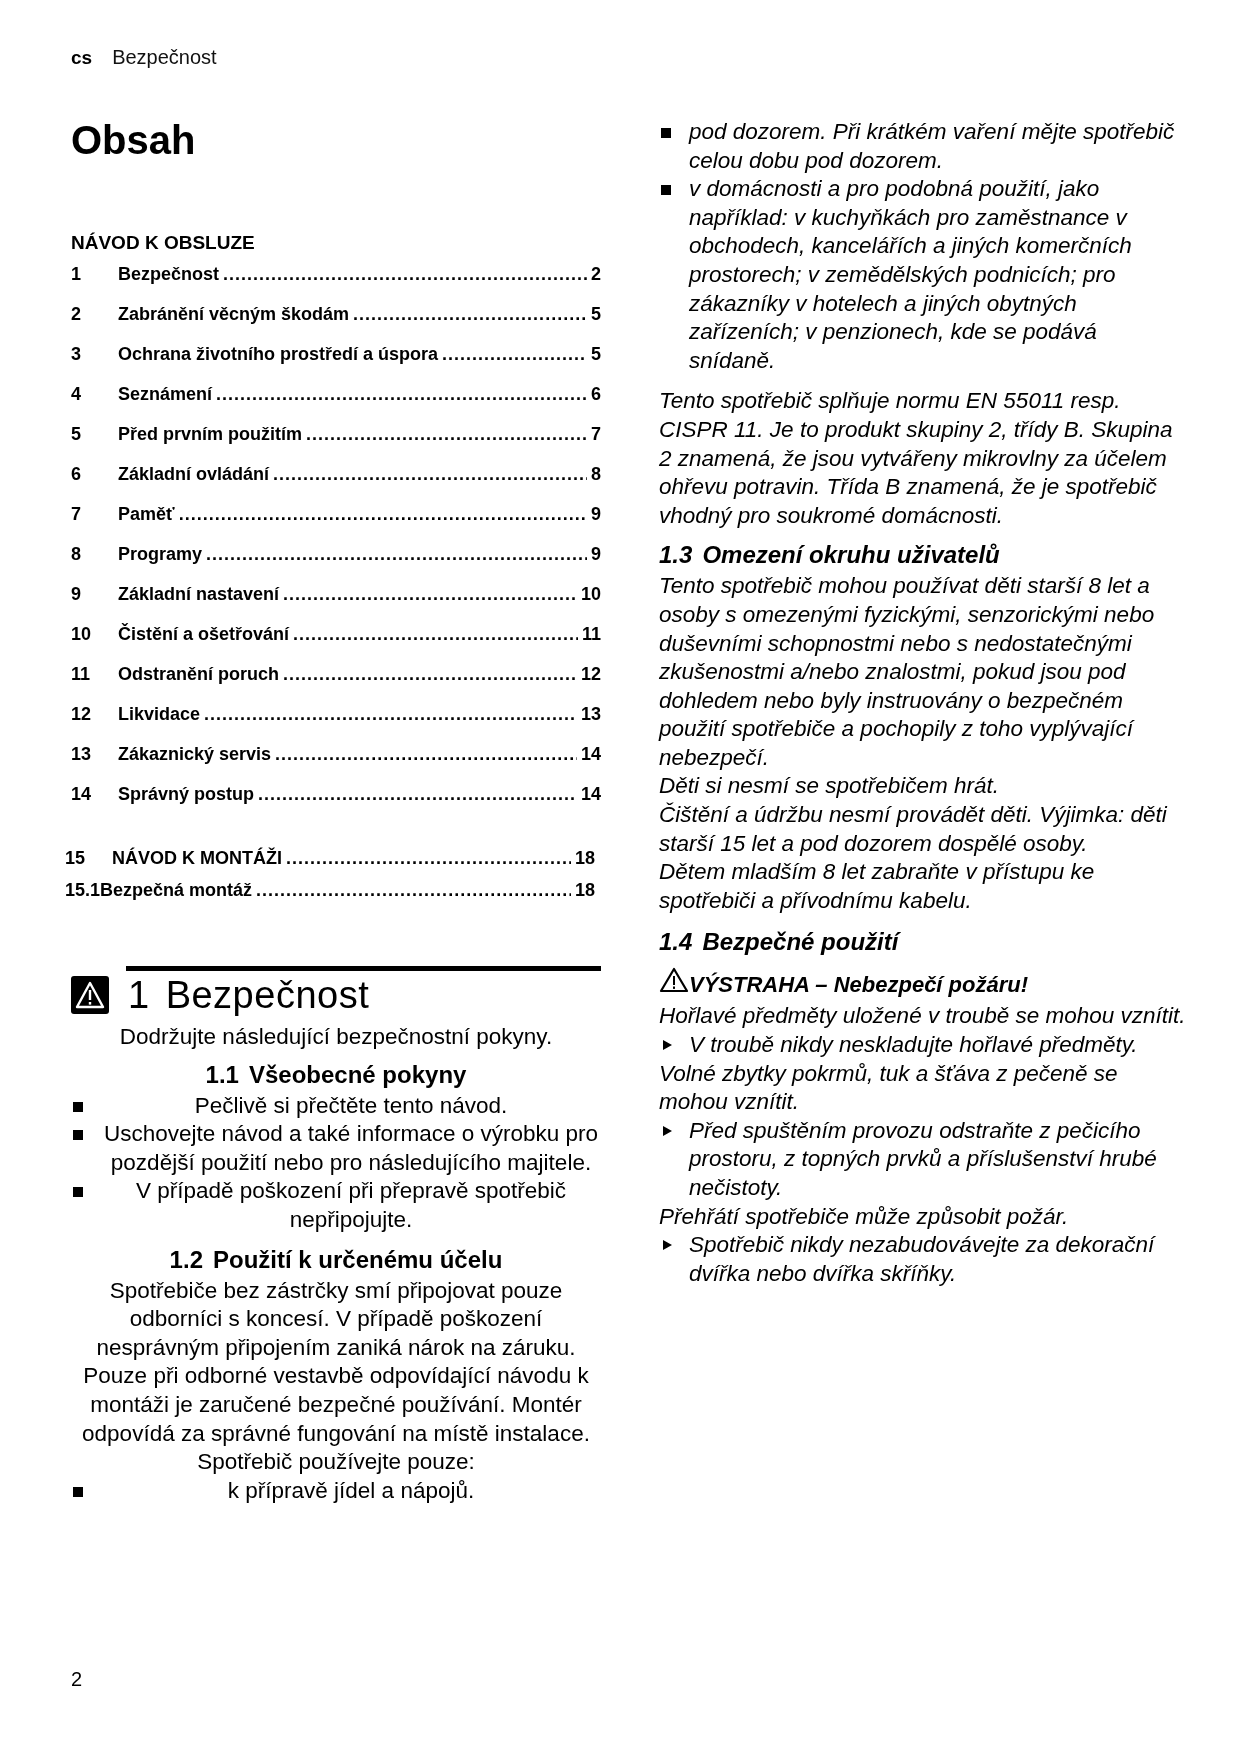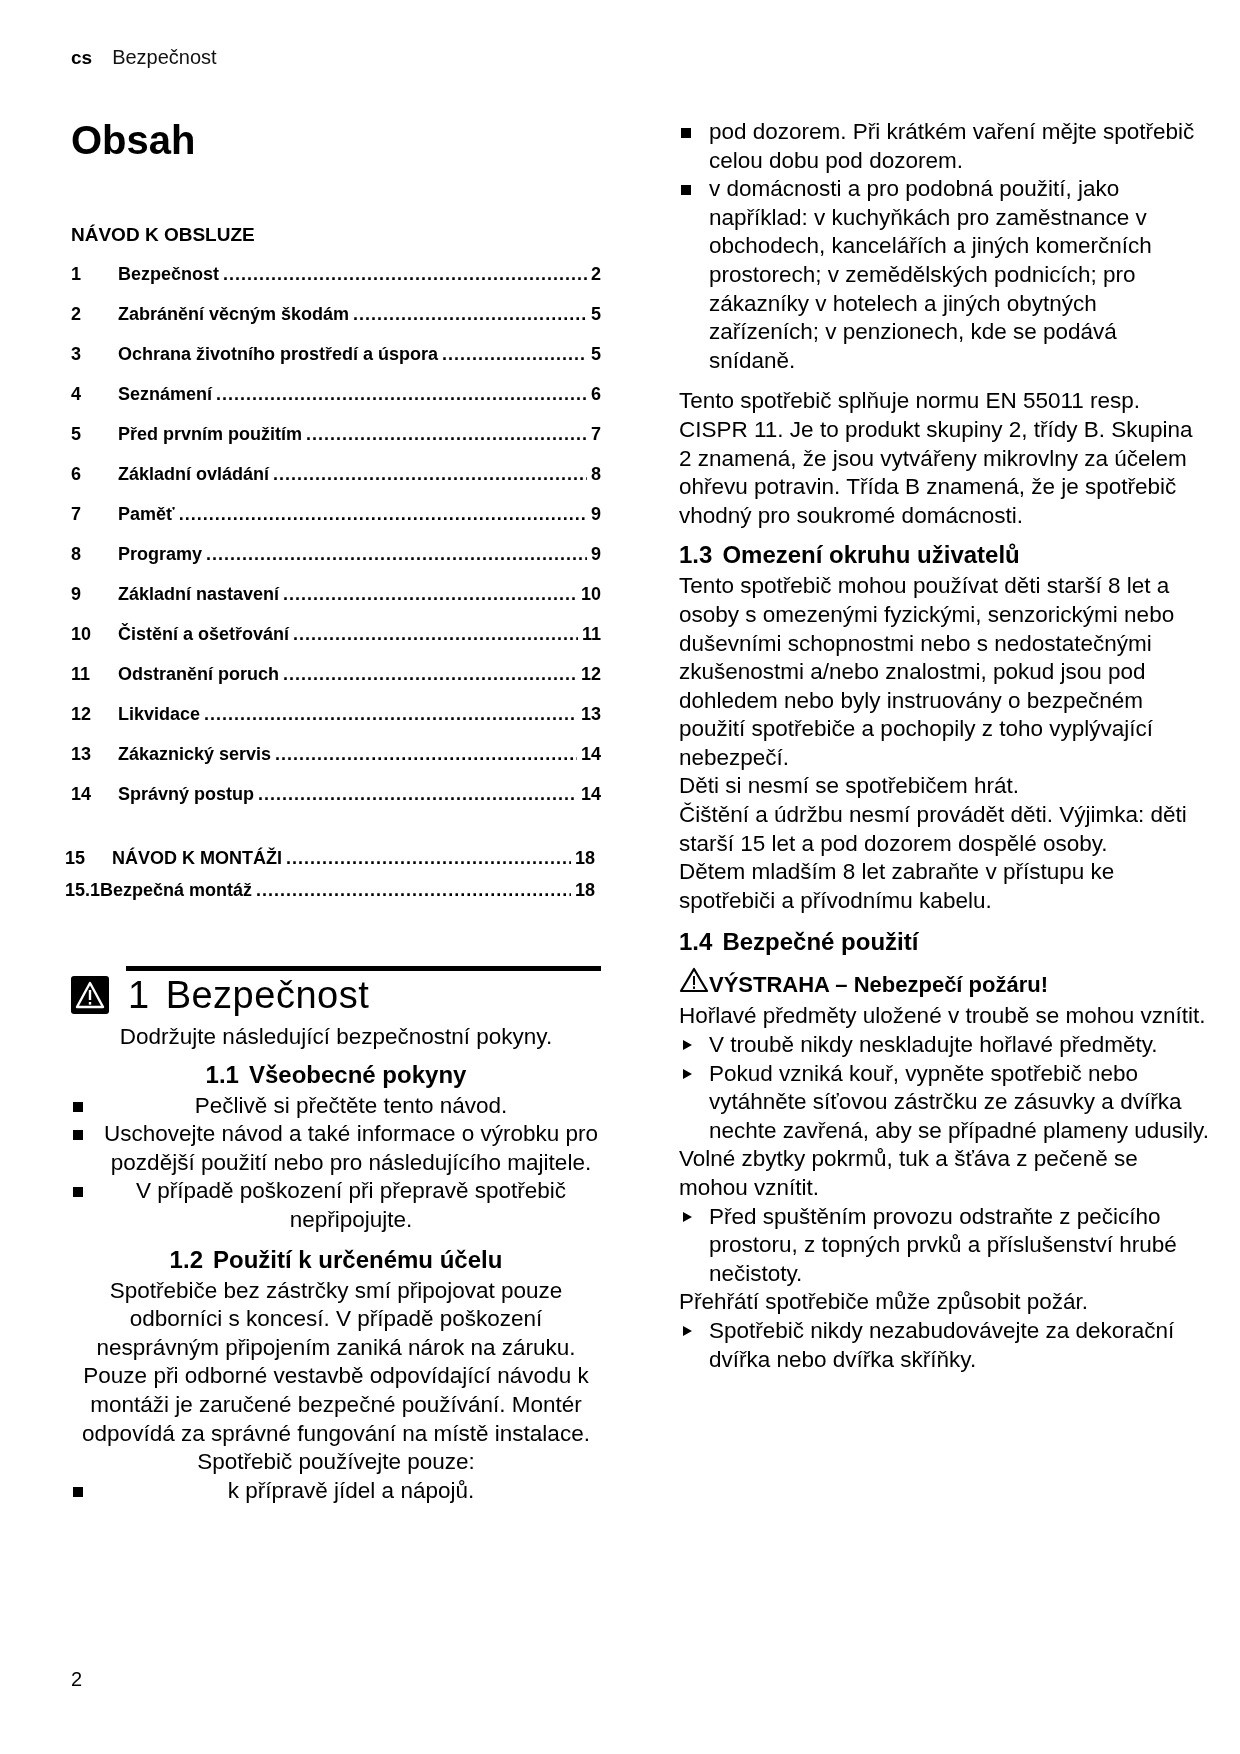--- a/index.html
+++ b/index.html
@@ -5,21 +5,21 @@
   html, body { margin: 0; padding: 0; background: #ffffff; }
   body {
     width: 1240px; height: 1754px; position: relative; overflow: hidden;
     font-family: "Liberation Sans", "DejaVu Sans", sans-serif; color: #000;
   }
   .header { position: absolute; left: 71px; top: 46px; font-size: 20px; display: flex; gap: 20px; align-items: baseline; }
   .header .lang { font-weight: bold; font-size: 19px; }
   .header .section { font-weight: normal; color: #111; }
 
   .obsah-title { position: absolute; left: 71px; top: 118px; font-size: 40px; font-weight: bold; margin: 0; }
-  .toc-head { position: absolute; left: 71px; top: 224px; font-size: 19px; font-weight: bold; }
+  .toc-head { position: absolute; left: 71px; top: 232px; font-size: 19px; font-weight: bold; }
 
   .toc { position: absolute; left: 71px; top: 264px; width: 530px; }
   .toc-row { display: flex; align-items: baseline; font-size: 18px; font-weight: bold; height: 40px; }
   .toc-num { width: 47px; flex: 0 0 47px; }
   .toc-label { white-space: nowrap; }
   .toc-dots { flex: 1; overflow: hidden; white-space: nowrap; margin: 0 4px; letter-spacing: 1px; }
   .toc-dots::after { content: "................................................................................................................................................"; }
   .toc-page { text-align: right; }
   .toc2 { position: absolute; left: 65px; top: 848px; width: 530px; }
   .toc2 .toc-row { height: 32px; }
@@ -180,21 +180,21 @@
   </ul>
   <h3 class="h2" style="margin-top:8px;"><span class="n">1.2</span><span>Použití k určenému účelu</span></h3>
   <p class="text">Spotřebiče bez zástrčky smí připojovat pouze odborníci s koncesí. V případě poškození nesprávným připojením zaniká nárok na záruku.</p>
   <p class="text">Pouze při odborné vestavbě odpovídající návodu k montáži je zaručené bezpečné používání. Montér odpovídá za správné fungování na místě instalace.</p>
   <p class="text">Spotřebič používejte pouze:</p>
   <ul class="blist">
     <li>k přípravě jídel a nápojů.</li>
   </ul>
 </div>
 
-<div class="block" style="left:679px; top:118px;">
+<div class="block" style="left:659px; top:118px;font-style:italic;">
   <ul class="blist">
     <li>pod dozorem. Při krátkém vaření mějte spotřebič celou dobu pod dozorem.</li>
     <li>v domácnosti a pro podobná použití, jako například: v kuchyňkách pro zaměstnance v obchodech, kancelářích a jiných komerčních prostorech; v zemědělských podnicích; pro zákazníky v hotelech a jiných obytných zařízeních; v penzionech, kde se podává snídaně.</li>
   </ul>
   <p class="text" style="margin-top:12px;">Tento spotřebič splňuje normu EN 55011 resp. CISPR 11. Je to produkt skupiny 2, třídy B. Skupina 2 znamená, že jsou vytvářeny mikrovlny za účelem ohřevu potravin. Třída B znamená, že je spotřebič vhodný pro soukromé domácnosti.</p>
 
   <h3 class="h2" style="margin-top:8px;"><span class="n">1.3</span><span>Omezení okruhu uživatelů</span></h3>
   <p class="text">Tento spotřebič mohou používat děti starší 8 let a osoby s omezenými fyzickými, senzorickými nebo duševními schopnostmi nebo s nedostatečnými zkušenostmi a/nebo znalostmi, pokud jsou pod dohledem nebo byly instruovány o bezpečném použití spotřebiče a pochopily z toho vyplývající nebezpečí.</p>
   <p class="text">Děti si nesmí se spotřebičem hrát.</p>
   <p class="text">Čištění a údržbu nesmí provádět děti. Výjimka: děti starší 15 let a pod dozorem dospělé osoby.</p>
@@ -207,21 +207,20 @@
           <path d="M15 2 L28 24 L2 24 Z" fill="none" stroke="#000" stroke-width="2.2" stroke-linejoin="round"></path>
           <rect x="14" y="9" width="2" height="9" fill="#000"></rect>
           <rect x="14" y="19.5" width="2" height="2.4" fill="#000"></rect>
         </svg>
     </span>
     <span>VÝSTRAHA – Nebezpečí požáru!</span>
   </div>
   <p class="text">Hořlavé předměty uložené v troubě se mohou vznítit.</p>
   <ul class="alist">
     <li>V troubě nikdy neskladujte hořlavé předměty.</li>
-    <li>Pokud vzniká kouř, vypněte spotřebič nebo vytáhněte síťovou zástrčku ze zásuvky a dvířka nechte zavřená, aby se případné plameny udusily.</li>
   </ul>
   <p class="text">Volné zbytky pokrmů, tuk a šťáva z pečeně se mohou vznítit.</p>
   <ul class="alist">
     <li>Před spuštěním provozu odstraňte z pečicího prostoru, z topných prvků a příslušenství hrubé nečistoty.</li>
   </ul>
   <p class="text">Přehřátí spotřebiče může způsobit požár.</p>
   <ul class="alist">
     <li>Spotřebič nikdy nezabudovávejte za dekorační dvířka nebo dvířka skříňky.</li>
   </ul>
 </div>

